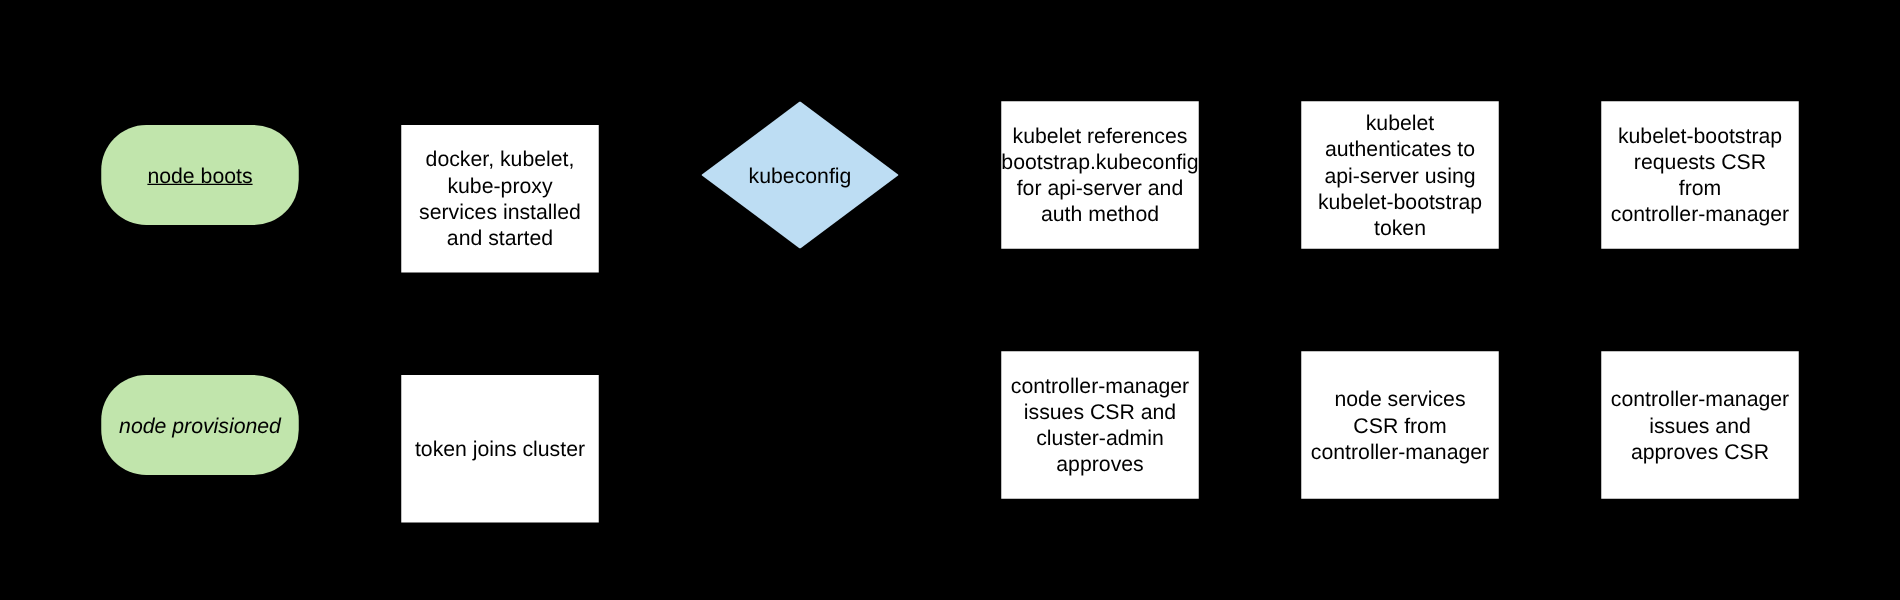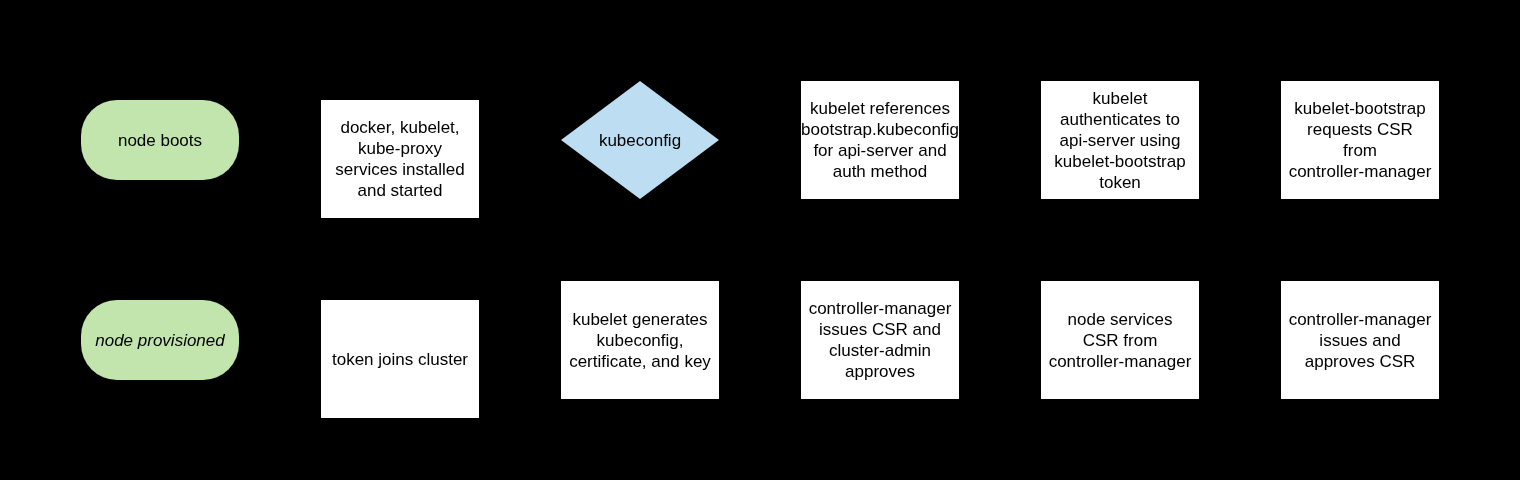--- a/index.html
+++ b/index.html
@@ -49,21 +49,21 @@
   }
   
   .c1 { left: 81px; }
   .c2 { left: 321px; margin-top: 19px; }
   .c3 { left: 561px; }
   .c4 { left: 801px; }
   .c5 { left: 1041px; justify-content: center; }
   .c6 { left: 1281px; }
   .r1.process, .r1.decision { top: 81px; }
   .r2.process, .r2.decision { top: 281px; }
-  .r1.terminal { top: 100px; }
+  .r1.terminal { top: 100px; text-decoration: underline; }
   .r2.terminal { top: 300px; font-style: italic; }
 </style>
 </head>
 <body>
 
 <div class="canvas">
 
   <div class="node terminal r1 c1">
     <span class="label">node boots</span>
   </div>
@@ -102,25 +102,20 @@
   </div>
 
   <div class="node terminal r2 c1">
     <span class="label">node provisioned</span>
   </div>
 
   <div class="node process r2 c2">
     <span class="label">token joins cluster</span>
   </div>
 
-  <div class="node process r2 c3">
-    <span class="label">kubelet generates
-kubeconfig,
-certificate, and key</span>
-  </div>
 
   <div class="node process r2 c4">
     <span class="label">controller-manager
 issues CSR and
 cluster-admin
 approves</span>
   </div>
 
   <div class="node process r2 c5">
     <span class="label">node services

